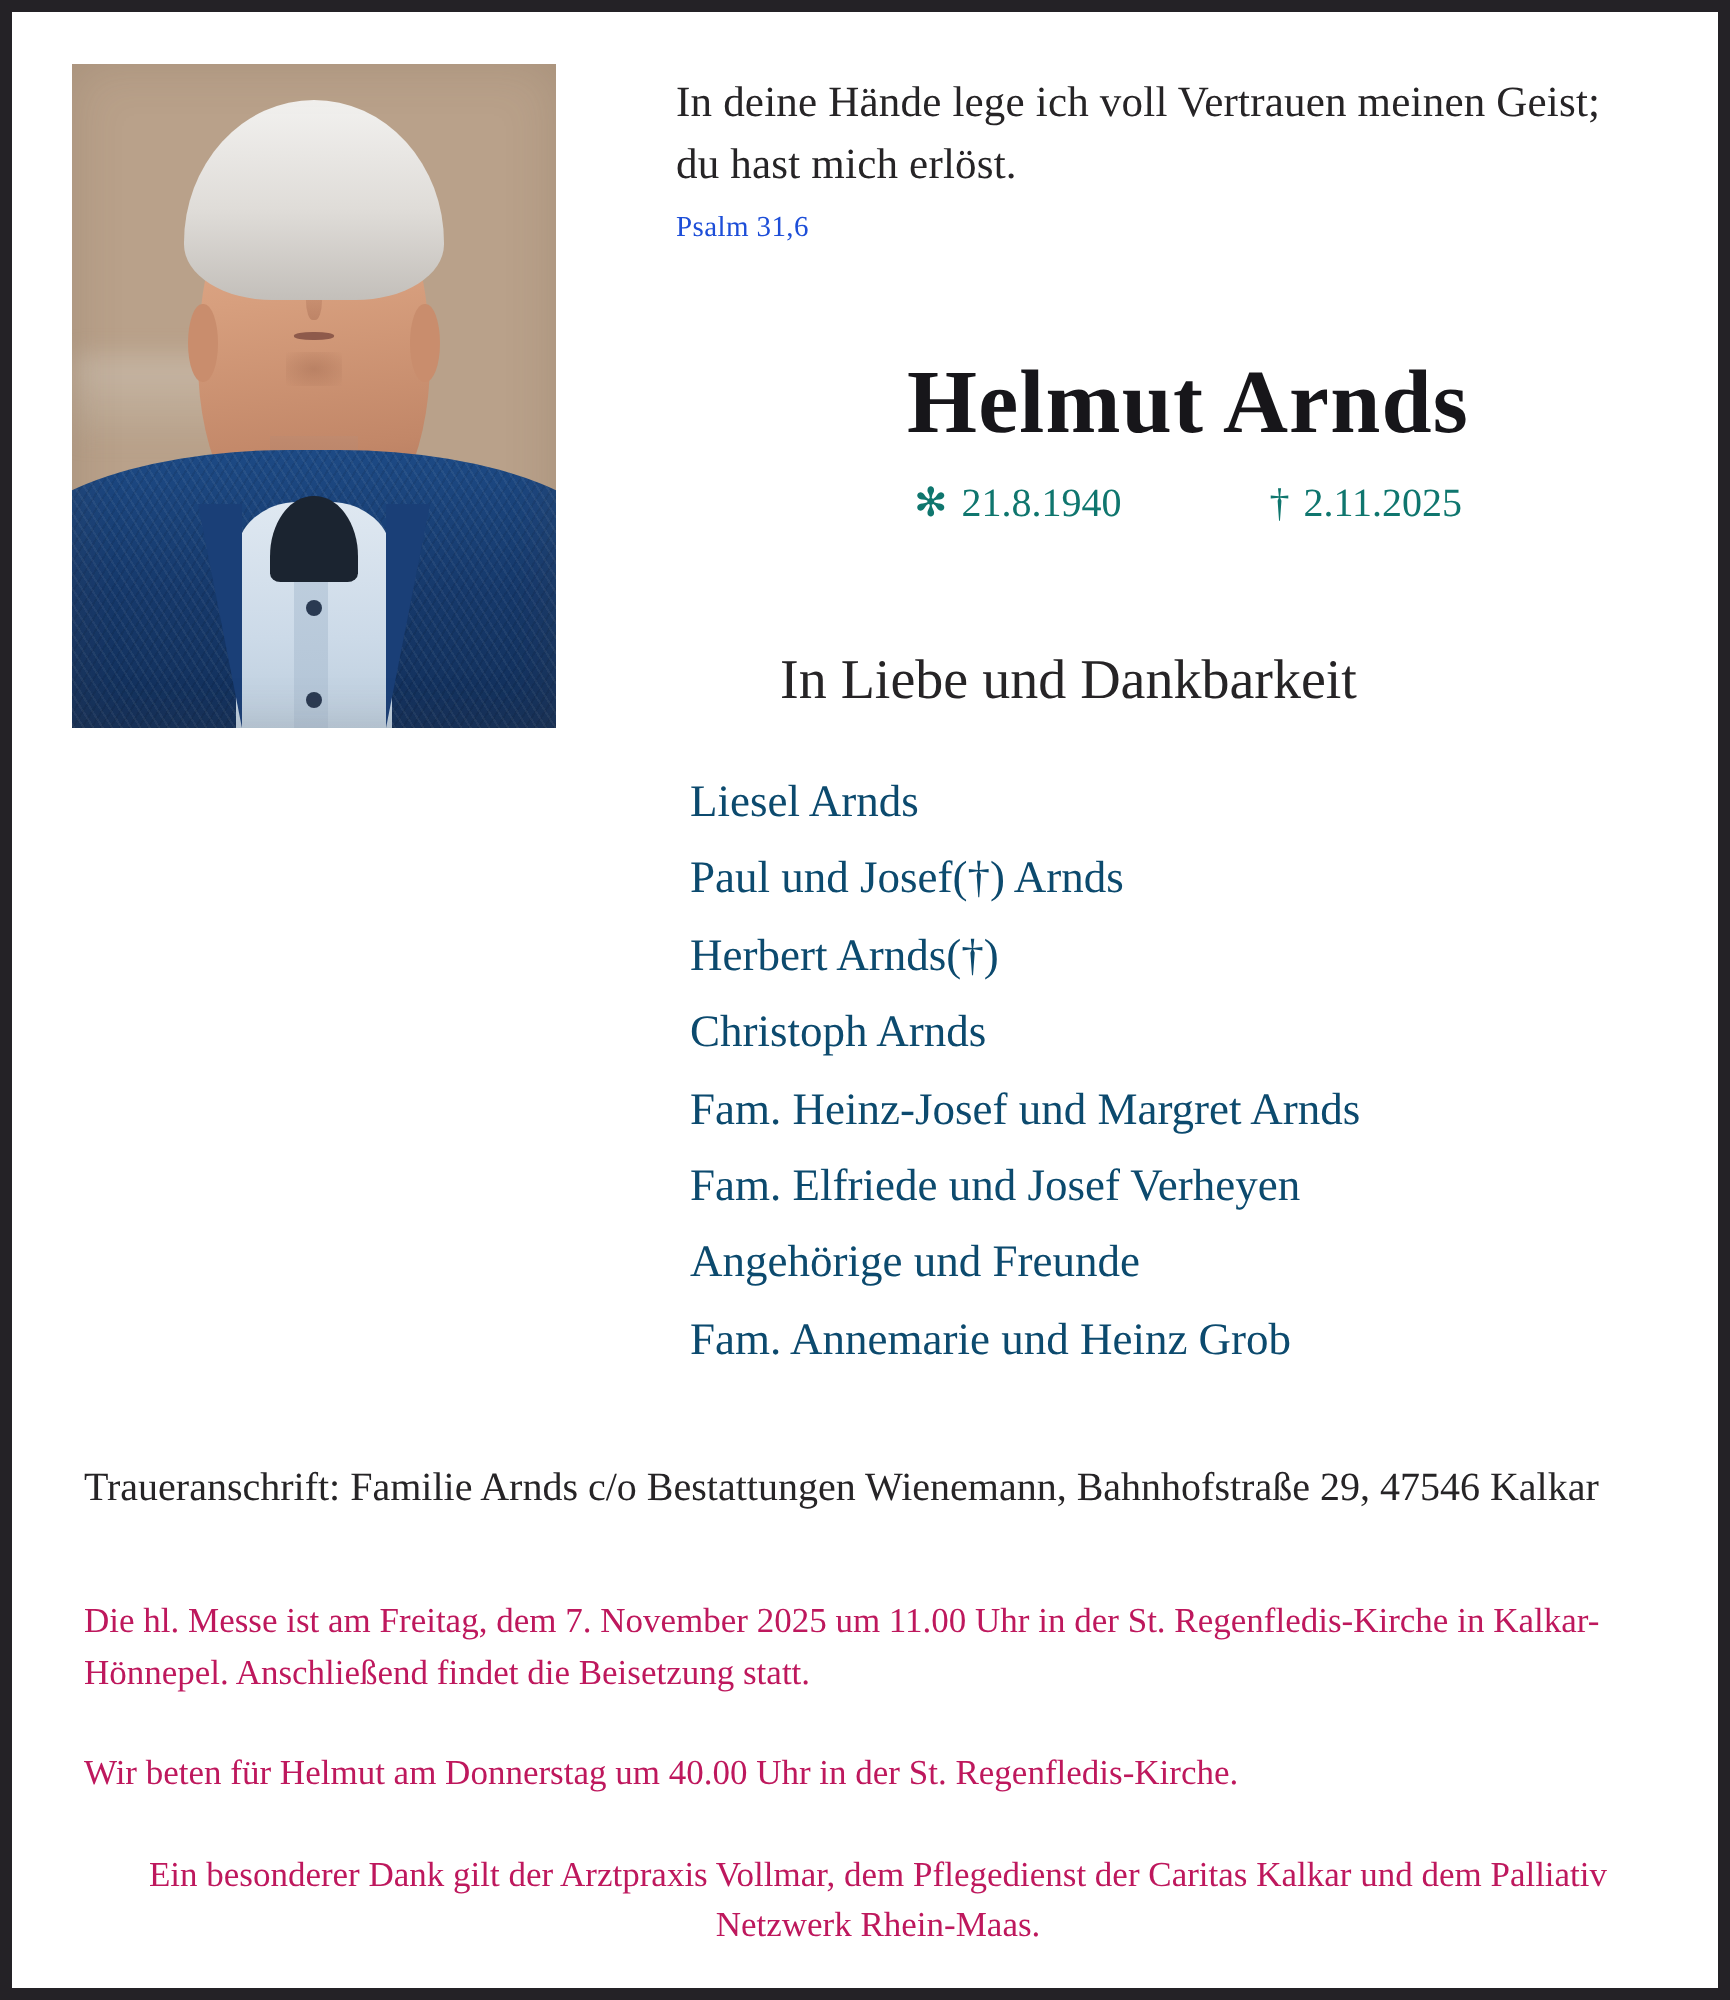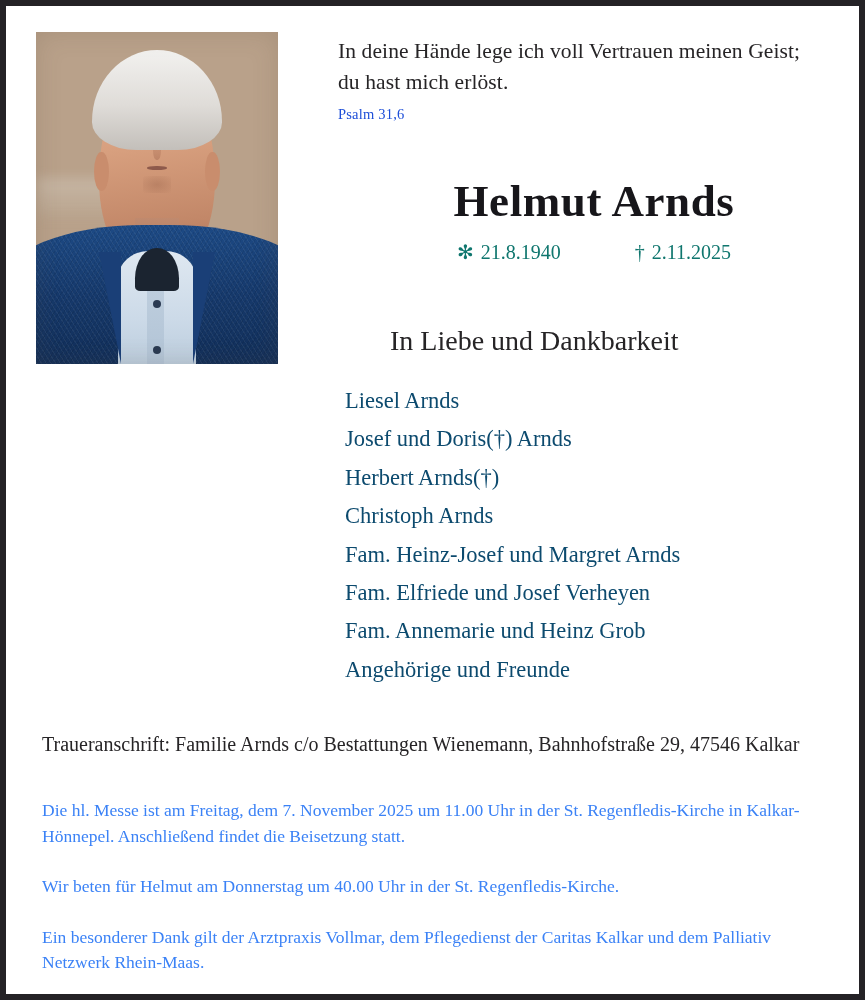--- a/index.html
+++ b/index.html
@@ -302,24 +302,24 @@
   }
   .info-block {
     position: absolute;
     left: 36px;
     top: 792px;
     width: 794px;
   }
   .info-para {
     font-size: 17.5px;
     line-height: 25.5px;
-    color: #3b82f6;
+    color: #be185d;
     margin: 0 0 25px 0;
   }
-  .info-para:last-child { margin-bottom: 1px; }
+  .info-para:last-child { margin-bottom: 1px; text-align: center; }
 </style>
 </head>
 <body>
 
 <div class="notice-frame">
   <div class="notice-inner">
 
     <div class="portrait">
       <div class="portrait-scene">
         <div class="portrait-wallstripe"></div>
@@ -365,27 +365,27 @@
         <div class="date-item">
           <span class="date-symbol">†</span><span>2.11.2025</span>
         </div>
       </div>
     </div>
 
     <div class="dedication">In Liebe und Dankbarkeit</div>
 
     <div class="survivors">
       <div class="survivor-line">Liesel Arnds</div>
-      <div class="survivor-line">Josef und Doris(†) Arnds</div>
+      <div class="survivor-line">Paul und Josef(†) Arnds</div>
       <div class="survivor-line">Herbert Arnds(†)</div>
       <div class="survivor-line">Christoph Arnds</div>
       <div class="survivor-line">Fam. Heinz-Josef und Margret Arnds</div>
       <div class="survivor-line">Fam. Elfriede und Josef Verheyen</div>
+      <div class="survivor-line">Angehörige und Freunde</div>
       <div class="survivor-line">Fam. Annemarie und Heinz Grob</div>
-      <div class="survivor-line">Angehörige und Freunde</div>
     </div>
 
     <div class="contact-line">Traueranschrift: Familie Arnds c/o Bestattungen Wienemann, Bahnhofstraße 29, 47546 Kalkar</div>
 
     <div class="info-block">
       <p class="info-para">Die hl. Messe ist am Freitag, dem 7. November 2025 um 11.00 Uhr in der St. Regenfledis-Kirche in Kalkar-Hönnepel. Anschließend findet die Beisetzung statt.</p>
       <p class="info-para">Wir beten für Helmut am Donnerstag um 40.00 Uhr in der St. Regenfledis-Kirche.</p>
       <p class="info-para">Ein besonderer Dank gilt der Arztpraxis Vollmar, dem Pflegedienst der Caritas Kalkar und dem Palliativ Netzwerk Rhein-Maas.</p>
     </div>
 

